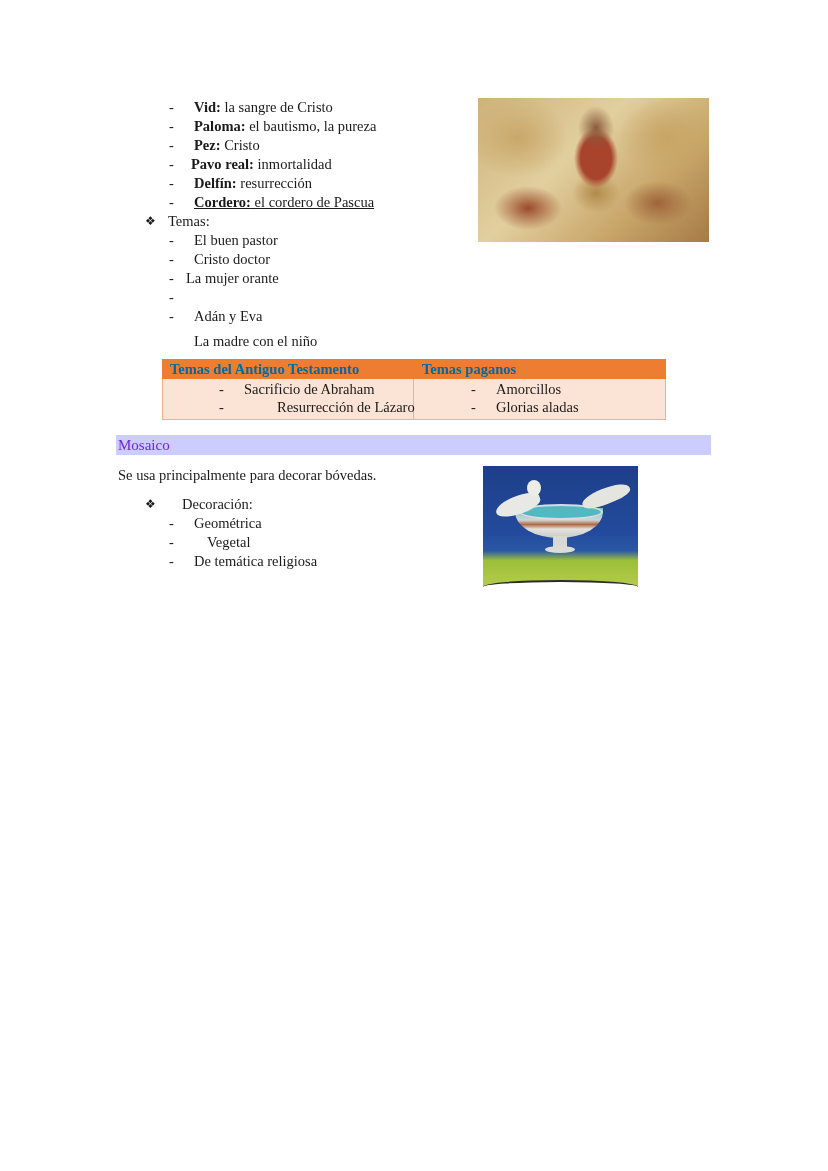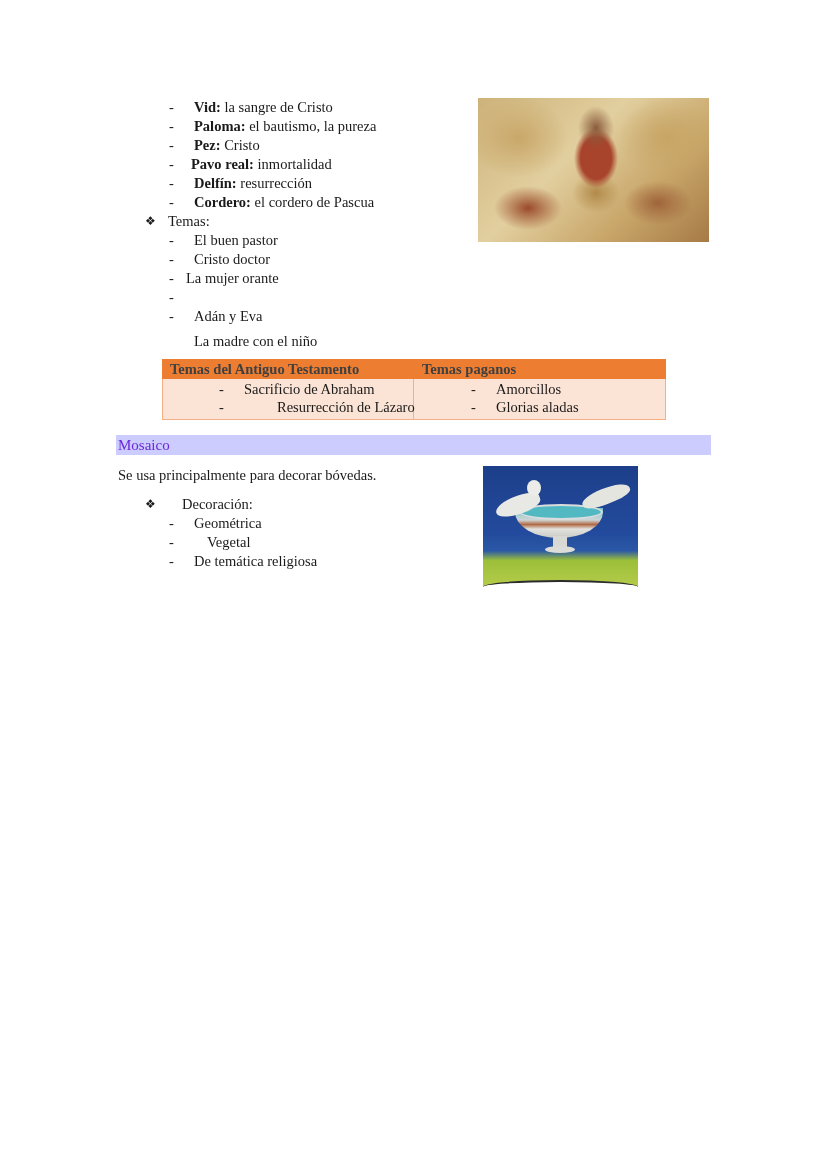--- a/index.html
+++ b/index.html
@@ -39,21 +39,21 @@
     background: #e5e5e0; transform: rotate(-22deg); }
   .mosaic .ground-line { position: absolute; left: 0; bottom: 0; width: 155px; height: 5px; background: #fff;
     border-top: 2px solid #2b2b2b; border-radius: 50% 50% 0 0 / 100% 100% 0 0; }
 
   
   .tbl { left: 162px; top: 359px; width: 504px; height: 61px; }
   .tbl .head { position: absolute; left: 0; top: 0; width: 504px; height: 20px; background: #ed7d31; }
   .tbl .body { position: absolute; left: 0; top: 20px; width: 502px; height: 40px; background: #fbe4d5;
     border: 1px solid #f4b083; border-top: none; }
   .tbl .divider { position: absolute; left: 251px; top: 20px; width: 1px; height: 41px; background: #f4b083; }
-  .tbl .h { position: absolute; top: 0; height: 20px; line-height: 20px; color: #404040; font-weight: bold; font-size: 14.5px; }
+  .tbl .h { position: absolute; top: 0; height: 20px; line-height: 20px; color: #0369a1; font-weight: bold; font-size: 14.5px; }
   .tbl .cell { position: absolute; height: 18px; line-height: 18px; font-size: 14.5px; white-space: nowrap; }
 
   .section-bar { left: 116px; top: 435px; width: 595px; height: 20px; background: #ccccff; }
   .section-bar span { position: absolute; left: 2px; top: 0; line-height: 20px; color: #6d28d9; font-size: 15px; }
 </style>
 </head>
 <body>
 
 <div>
   <div class="line" style="left:169px; top:98px;">
@@ -71,21 +71,21 @@
   <div class="line" style="left:169px; top:155px;">
     <span class="dash">-</span>
     <span style="position:absolute; left:22px;"><b>Pavo real:</b><span> inmortalidad</span></span>
   </div>
   <div class="line" style="left:169px; top:174px;">
     <span class="dash">-</span>
     <span style="position:absolute; left:25px;"><b>Delfín:</b><span> resurrección</span></span>
   </div>
   <div class="line" style="left:169px; top:193px;">
     <span class="dash">-</span>
-    <span style="position:absolute; left:25px;"><b>Cordero:</b><span> el cordero de Pascua</span></span>
+    <span style="position:absolute; left:25px;text-decoration:underline;"><b>Cordero:</b><span> el cordero de Pascua</span></span>
   </div>
 </div>
 
 <div>
   <div class="line" style="left:145px; top:212px;">
     <span class="bullet">❖</span>
     <span style="position:absolute; left:23px;">Temas:</span>
   </div>
   <div class="line" style="left:169px; top:231px;">
     <span class="dash">-</span>

